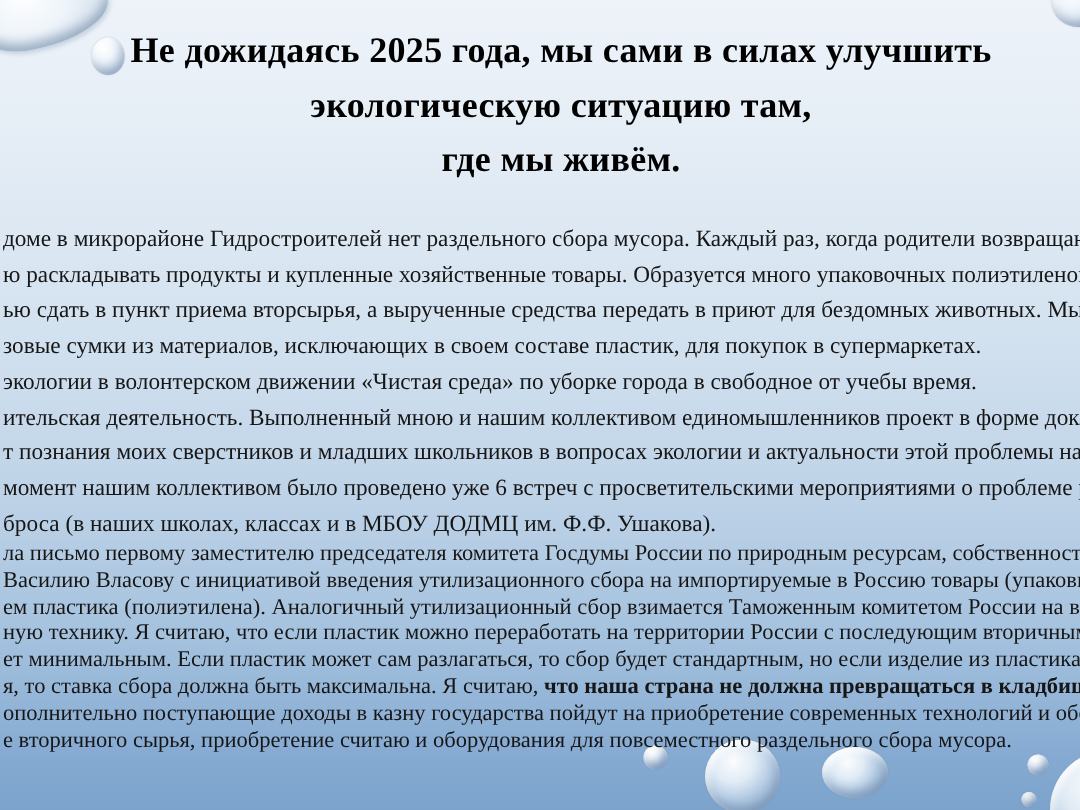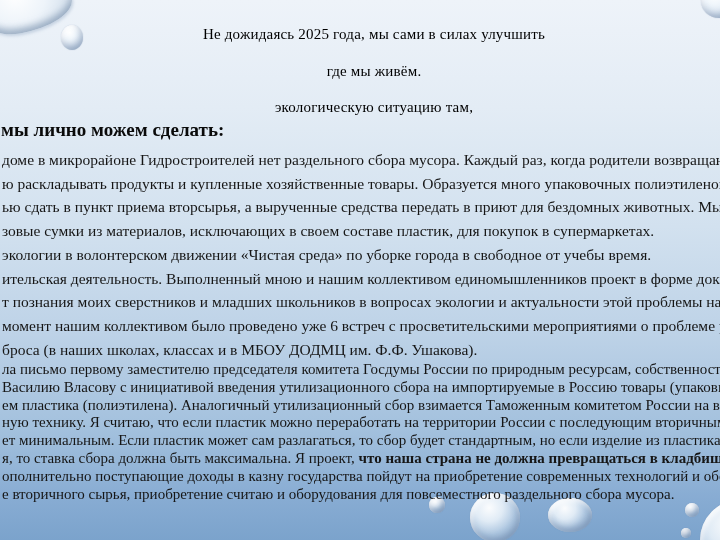--- a/index.html
+++ b/index.html
@@ -31,21 +31,21 @@
     background:radial-gradient(circle at 40% 30%,
       rgba(255,255,255,.98) 0%, rgba(238,244,250,.95) 45%,
       rgba(214,226,238,.85) 75%, rgba(170,190,212,.9) 100%);
     box-shadow:inset 0 -5px 7px rgba(110,135,165,.6),
                inset 0 4px 6px rgba(255,255,255,.95),
                1px 2px 3px rgba(130,155,185,.35);
   }
   
   .title{
     position:absolute;left:34px;right:6px;top:16px;
-    text-align:center;font-weight:normal;font-size:15px;
+    text-align:center;font-weight:bold;font-size:24px;
     line-height:36.5px;color:#000;letter-spacing:.2px;
   }
   .heading{
     position:absolute;left:1px;top:118px;
     font-weight:bold;font-size:19px;line-height:23px;color:#0a0a0a;
     white-space:nowrap;
   }
   .body-block{position:absolute;left:2px;white-space:nowrap;color:#161616;}
   .block-a{top:148px;font-size:15.5px;line-height:23.7px;}
   .block-b{top:361px;font-size:15px;line-height:17.8px;}
@@ -61,42 +61,41 @@
   <div class="bubble" style="left:701px;top:-16px;width:36px;height:34px;"></div>
   <div class="bubble" style="left:429px;top:497px;width:16px;height:16px;"></div>
   <div class="bubble" style="left:470px;top:493px;width:50px;height:49px;"></div>
   <div class="bubble" style="left:548px;top:498px;width:44px;height:34px;"></div>
   <div class="bubble" style="left:685px;top:503px;width:14px;height:14px;"></div>
   <div class="bubble" style="left:681px;top:528px;width:10px;height:10px;"></div>
   <div class="bubble" style="left:700px;top:500px;width:80px;height:80px;"></div>
 
   <div class="title">
     <div>Не дожидаясь 2025 года, мы сами в силах улучшить</div>
+    <div>экологическую ситуацию там,</div>
     <div>где мы живём.</div>
-    <div>экологическую ситуацию там,</div>
   </div>
 
-  <div class="heading">мы лично можем сделать:</div>
 
   <div class="body-block block-a">
     <div class="bline"><span>доме в микрорайоне Гидростроителей нет раздельного сбора мусора. Каждый раз, когда родители возвращаются домой с</span></div>
     <div class="bline"><span>ю раскладывать продукты и купленные хозяйственные товары. Образуется много упаковочных полиэтиленовых пакетов</span></div>
     <div class="bline"><span>ью сдать в пункт приема вторсырья, а вырученные средства передать в приют для бездомных животных. Мы уже приобр</span></div>
     <div class="bline"><span>зовые сумки из материалов, исключающих в своем составе пластик, для покупок в супермаркетах.</span></div>
     <div class="bline"><span>экологии в волонтерском движении «Чистая среда» по уборке города в свободное от учебы время.</span></div>
     <div class="bline"><span>ительская деятельность. Выполненный мною и нашим коллективом единомышленников проект в форме доклада и цветн</span></div>
     <div class="bline"><span>т познания моих сверстников и младших школьников в вопросах экологии и актуальности этой проблемы на сегодняшни</span></div>
     <div class="bline"><span>момент нашим коллективом было проведено уже 6 встреч с просветительскими мероприятиями о проблеме раздельного</span></div>
     <div class="bline"><span>броса (в наших школах, классах и в МБОУ ДОДМЦ им. Ф.Ф. Ушакова).</span></div>
   </div>
 
   <div class="body-block block-b">
     <div class="bline"><span>ла письмо первому заместителю председателя комитета Госдумы России по природным ресурсам, собственности и земе</span></div>
     <div class="bline"><span>Василию Власову с инициативой введения утилизационного сбора на импортируемые в Россию товары (упаковку), изго</span></div>
     <div class="bline"><span>ем пластика (полиэтилена). Аналогичный утилизационный сбор взимается Таможенным комитетом России на ввозимую</span></div>
     <div class="bline"><span>ную технику. Я считаю, что если пластик можно переработать на территории России с последующим вторичным его при</span></div>
     <div class="bline"><span>ет минимальным. Если пластик может сам разлагаться, то сбор будет стандартным, но если изделие из пластика требует</span></div>
-    <div class="bline"><span>я, то ставка сбора должна быть максимальна. Я проект, </span><b>что наша страна не должна превращаться в кладбище химич</b></div>
+    <div class="bline"><span>я, то ставка сбора должна быть максимальна. Я считаю, </span><b>что наша страна не должна превращаться в кладбище химич</b></div>
     <div class="bline"><span>ополнительно поступающие доходы в казну государства пойдут на приобретение современных технологий и оборудован</span></div>
     <div class="bline"><span>е вторичного сырья, приобретение считаю и оборудования для повсеместного раздельного сбора мусора.</span></div>
   </div>
 
 </div>
 
 </body></html>

